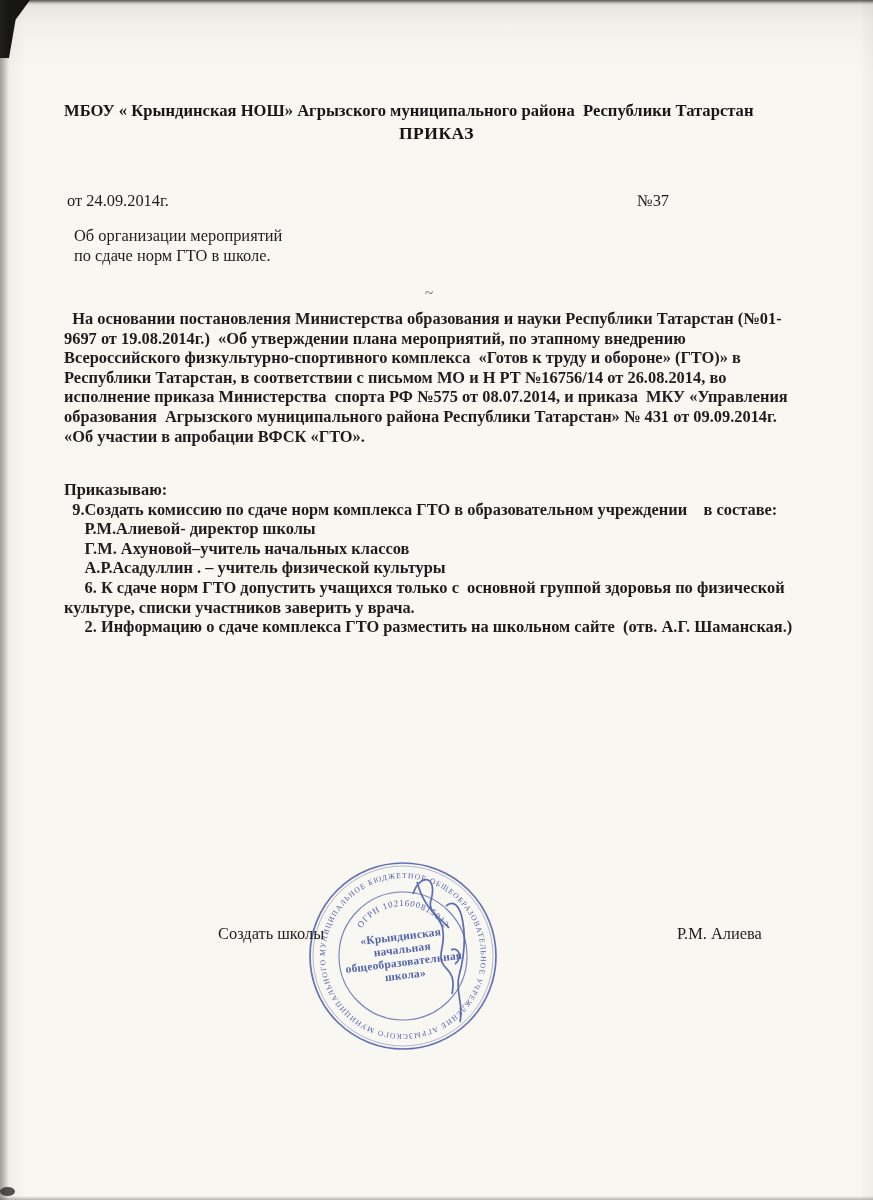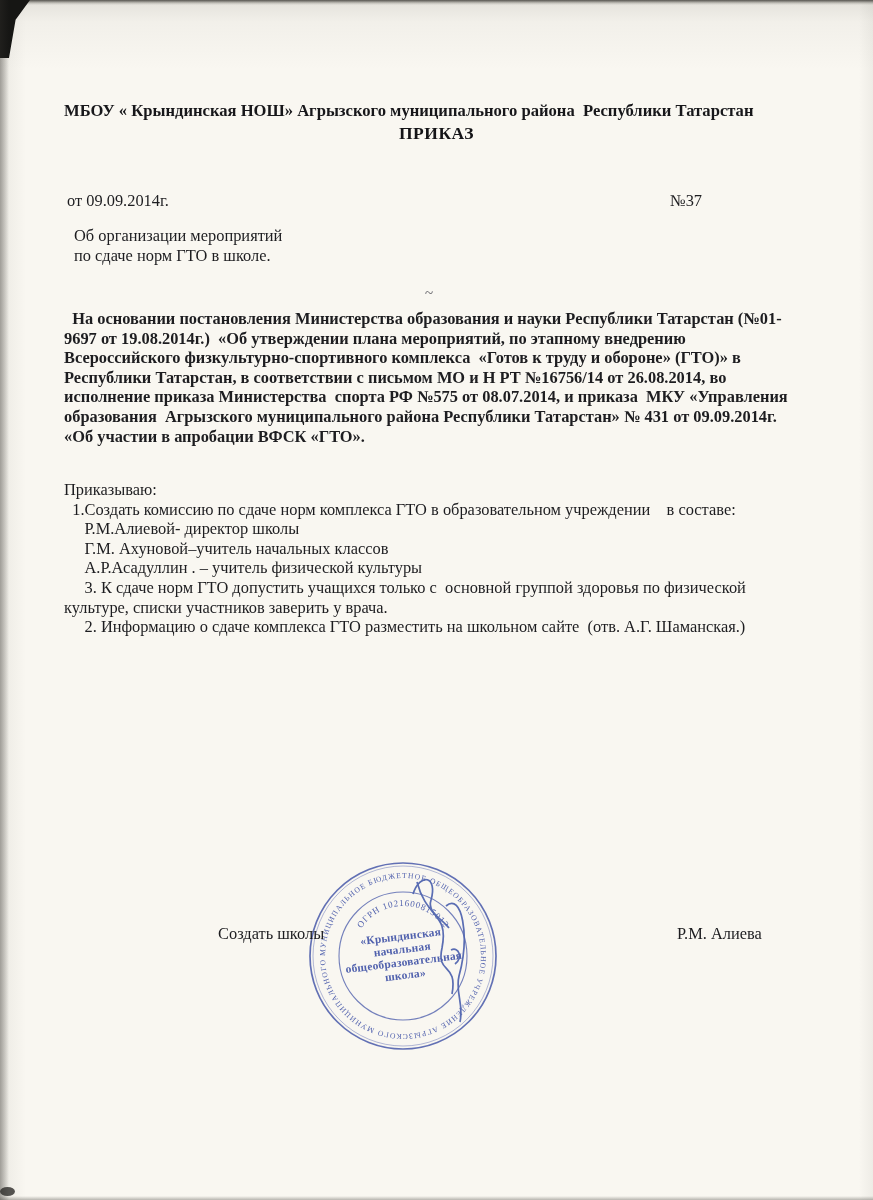--- a/index.html
+++ b/index.html
@@ -16,26 +16,26 @@
     background:
       linear-gradient(180deg, rgba(110,108,100,0.16) 0px, rgba(110,108,100,0.05) 22px, rgba(0,0,0,0) 70px),
       linear-gradient(90deg, rgba(95,92,84,0.20) 0px, rgba(95,92,84,0.06) 9px, rgba(0,0,0,0) 26px),
       linear-gradient(270deg, rgba(95,92,84,0.07) 0px, rgba(0,0,0,0) 14px),
       #f9f7f1;
   }
   .t { position:absolute; white-space:pre; font-size:16.4px; line-height:19.6px; color:#1d1d20; }
   .org-line { top:101px; left:64px; font-weight:600; font-size:16.6px; color:#17171a; }
   .doc-title { top:123px; left:0; width:873px; text-align:center; font-weight:700; font-size:17.5px; letter-spacing:0.5px; white-space:pre; position:absolute; color:#141417; }
   .date-line { top:191px; left:67px; }
-  .num-line  { top:191px; left:670px; }
+  .num-line  { top:191px; left:637px; }
   .subject   { top:226px; left:67px; white-space:pre-line;margin-left:7px; }
   .stray-mark{ top:284px; left:425px; font-size:15px; color:#55555c; }
   .preamble  { top:309px; left:64px;font-weight:bold; }
   .order-block { position:absolute; top:480px; left:64px; }
-  .order-block .t2 { white-space:pre; font-size:16.4px; line-height:19.6px; color:#1d1d20; }
+  .order-block .t2 { white-space:pre; font-size:16.4px; line-height:19.6px; color:#1d1d20;font-weight:bold; }
   .sig-pos  { top:924px; left:218px; }
   .sig-name { top:924px; left:677px; }
 
   
   .stamp {
     position:absolute; left:301px; top:854px; width:204px; height:204px;
     mix-blend-mode:multiply; opacity:0.88; z-index:5;
   }
   .stamp svg { position:absolute; inset:0; }
   .stamp-center {
@@ -60,43 +60,43 @@
   .bl-dot { left:0; bottom:4px; width:15px; height:9px; background:#2c2b28; border-radius:50%; opacity:0.8; }
 </style>
 </head>
 <body>
 
 <div class="page">
 
   <div class="t org-line">МБОУ « Крындинская НОШ» Агрызского муниципального района  Республики Татарстан</div>
   <div class="doc-title">ПРИКАЗ</div>
 
-  <div class="t date-line">от 09.09.2014г.</div>
+  <div class="t date-line">от 24.09.2014г.</div>
   <div class="t num-line">№37</div>
 
   <div class="t subject">Об организации мероприятий
 по сдаче норм ГТО в школе.</div>
 
   <div class="t stray-mark">~</div>
 
   <div class="t preamble">  На основании постановления Министерства образования и науки Республики Татарстан (№01-
 9697 от 19.08.2014г.)  «Об утверждении плана мероприятий, по этапному внедрению
 Всероссийского физкультурно-спортивного комплекса  «Готов к труду и обороне» (ГТО)» в
 Республики Татарстан, в соответствии с письмом МО и Н РТ №16756/14 от 26.08.2014, во
 исполнение приказа Министерства  спорта РФ №575 от 08.07.2014, и приказа  МКУ «Управления
 образования  Агрызского муниципального района Республики Татарстан» № 431 от 09.09.2014г.
 «Об участии в апробации ВФСК «ГТО».</div>
 
   <div class="order-block">
     <div class="t2">Приказываю:</div>
-    <div class="t2">  1.Создать комиссию по сдаче норм комплекса ГТО в образовательном учреждении    в составе:
+    <div class="t2">  9.Создать комиссию по сдаче норм комплекса ГТО в образовательном учреждении    в составе:
      Р.М.Алиевой- директор школы
      Г.М. Ахуновой–учитель начальных классов
      А.Р.Асадуллин . – учитель физической культуры</div>
-    <div class="t2">     3. К сдаче норм ГТО допустить учащихся только с  основной группой здоровья по физической
+    <div class="t2">     6. К сдаче норм ГТО допустить учащихся только с  основной группой здоровья по физической
 культуре, списки участников заверить у врача.</div>
     <div class="t2">     2. Информацию о сдаче комплекса ГТО разместить на школьном сайте  (отв. А.Г. Шаманская.)</div>
   </div>
 
   <div class="t sig-pos">Создать школы</div>
   <div class="t sig-name">Р.М. Алиева</div>
 
   <div class="stamp">
     <svg width="204" height="204" viewBox="0 0 204 204">
       <defs>

